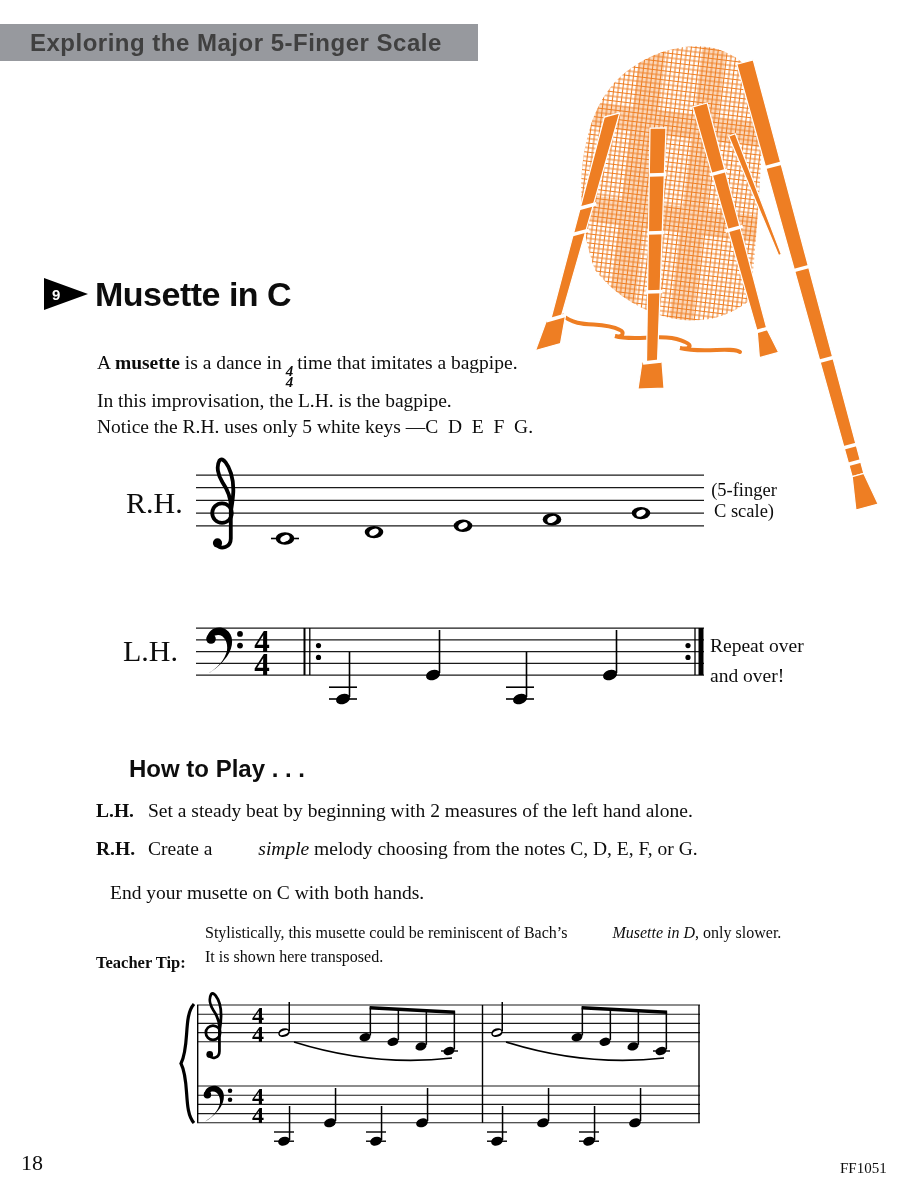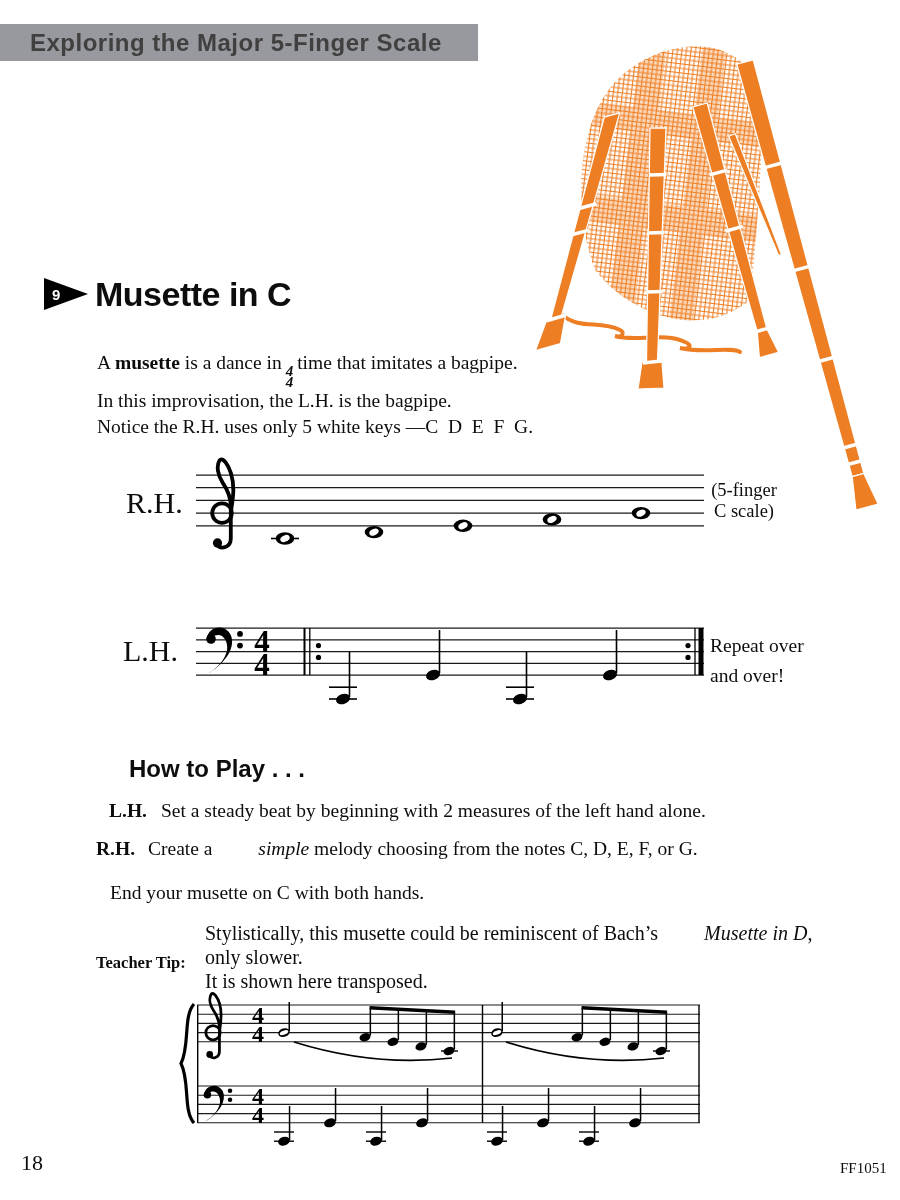--- a/index.html
+++ b/index.html
@@ -21,25 +21,25 @@
   .sys-label{font-size:30px;}
   #rh-label{left:126px;top:486px;}
   #lh-label{left:123px;top:634px;}
   .staff-caption{font-size:18.5px;line-height:21px;white-space:pre-line;}
   #rh-caption{left:698px;top:480px;width:92px;text-align:center;}
   #lh-caption{left:710px;top:631px;width:110px;line-height:30px;font-size:19.5px;}
   #howto-head{left:96px;top:755px;font-family:"Liberation Sans",sans-serif;
               font-weight:bold;font-size:24px;margin-left:33px;}
   .instr{font-size:19.5px;}
   .instr .lbl{font-weight:bold;display:inline-block;min-width:52px;}
-  #instr-lh{left:96px;top:800px;margin-left:13px;}
+  #instr-lh{left:96px;top:800px;}
   #instr-rh{left:96px;top:838px;}
   #closing{left:96px;top:882px;font-size:19.5px;margin-left:14px;}
   #tip-label{left:96px;top:921px;font-size:16.5px;font-weight:bold;margin-top:32px;}
-  #tip-text{left:205px;top:921px;width:610px;font-size:20px;line-height:24px;}
+  #tip-text{left:205px;top:921px;width:610px;font-size:16px;line-height:24px;}
   #pagenum{left:21px;top:1150px;font-size:22px;}
   #catalog{left:840px;top:1160px;font-size:15px;text-align:center;}
   .ital{font-style:italic;margin-left:41px;}
   svg{display:block;}
   svg text.ts{font-family:"Liberation Serif",serif;font-weight:bold;}
 </style>
 </head>
 <body>
 
 <div id="page">

